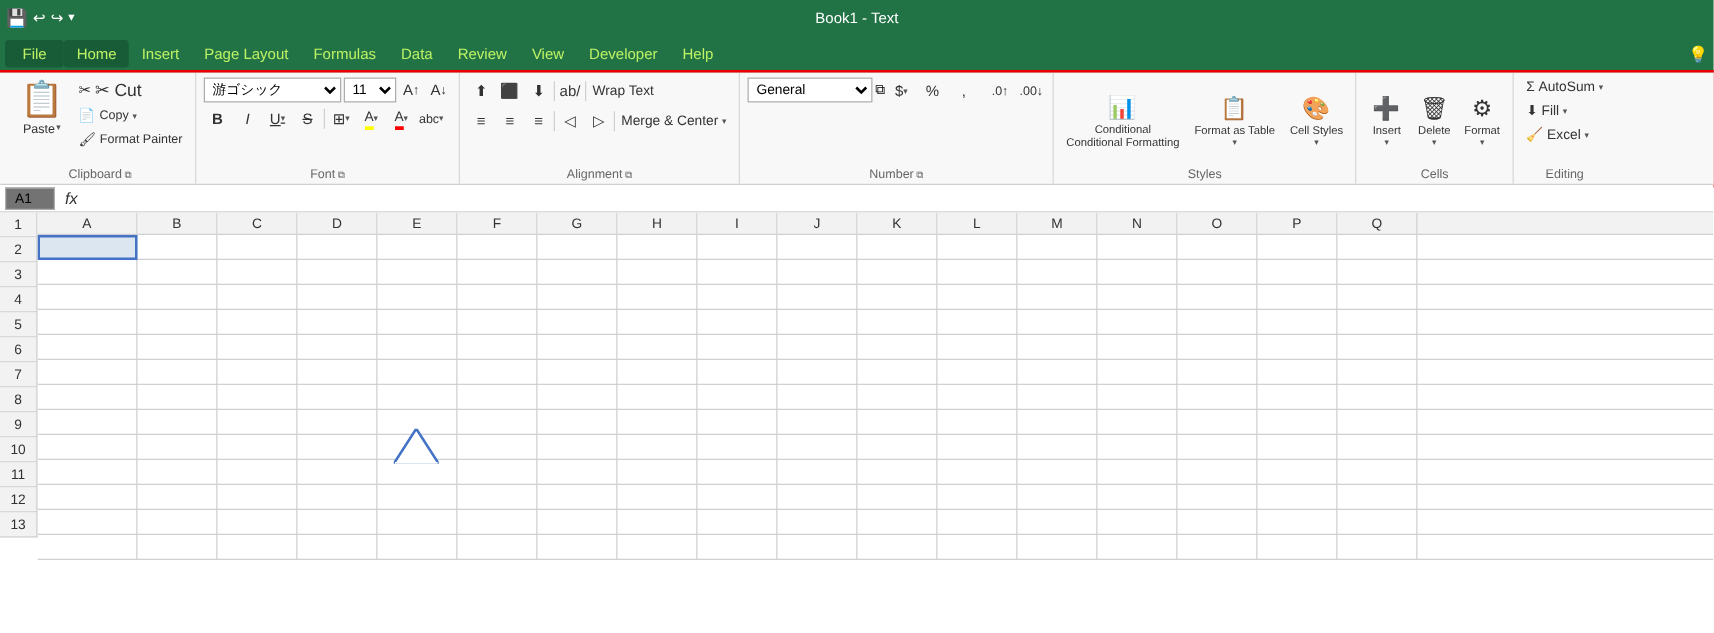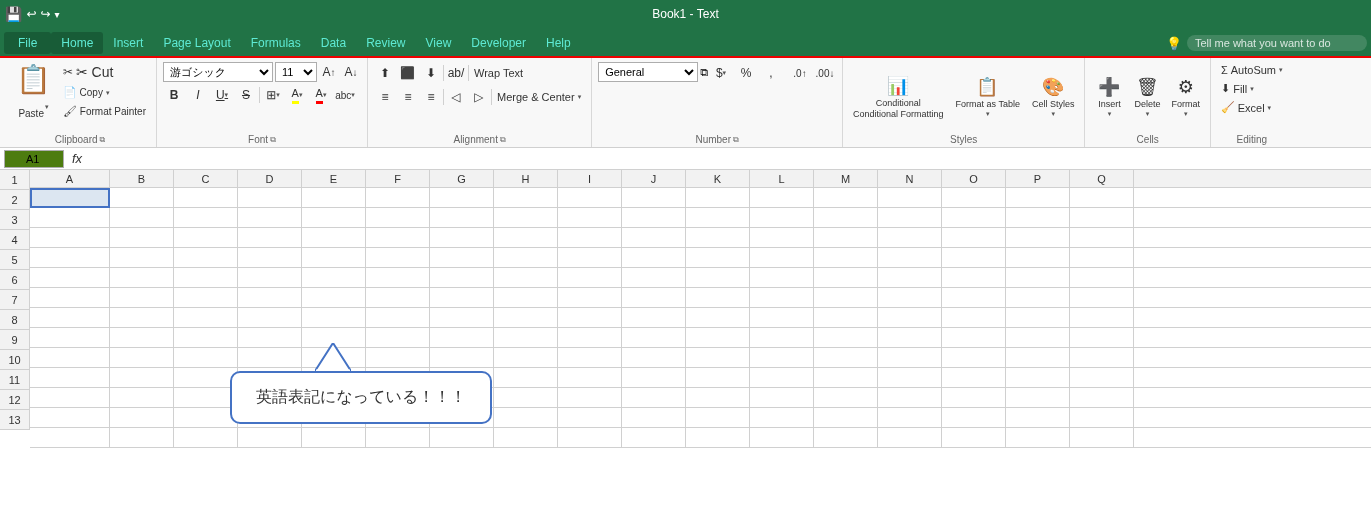--- a/index.html
+++ b/index.html
@@ -28,21 +28,21 @@
 
     
     .menu-bar {
       background: #217346;
       display: flex;
       align-items: center;
       height: 30px;
       padding: 0 4px;
     }
     .menu-bar .menu-item {
-      color: #5eead4;
+      color: #bef264;
       padding: 4px 10px;
       font-size: 12px;
       cursor: pointer;
       border-radius: 3px;
     }
     .menu-bar .menu-item.active { background: #185c37; }
     .menu-bar .menu-item.file-tab {
       background: #185c37;
       padding: 4px 14px;
     }
@@ -133,21 +133,21 @@
     .paste-btn {
       display: flex;
       flex-direction: column;
       align-items: center;
       padding: 4px 6px;
       cursor: pointer;
       border-radius: 2px;
       color: #333;
     }
     .paste-icon { font-size: 28px; line-height: 1; }
-    .paste-label { font-size: 10px; margin-top: 14px; }
+    .paste-label { font-size: 10px; margin-top: 4px; }
     .paste-arrow { font-size: 8px; }
 
     .clipboard-right {
       display: flex;
       flex-direction: column;
       justify-content: center;
       gap: 2px;
     }
 
     
@@ -250,26 +250,26 @@
     .formula-bar {
       display: flex;
       align-items: center;
       height: 22px;
       border-bottom: 1px solid #d0d0d0;
       background: #fff;
       padding: 0 4px;
       gap: 4px;
     }
     .name-box {
-      width: 60px;
+      width: 40px;
       border: 1px solid #adadad;
       height: 18px;
       font-size: 11px;
-      padding: 0 21px;
-      background: #4d7c0f;
+      padding: 0 7px;
+      background: #737373;
     }
     .formula-fx { font-size: 13px; font-style: italic; color: #333; margin: 0 4px; }
     .formula-input {
       flex: 1;
       border: none;
       outline: none;
       font-size: 11px;
       height: 18px;
     }
 
@@ -400,21 +400,20 @@
   <div class="menu-item">Insert</div>
   <div class="menu-item">Page Layout</div>
   <div class="menu-item">Formulas</div>
   <div class="menu-item">Data</div>
   <div class="menu-item">Review</div>
   <div class="menu-item">View</div>
   <div class="menu-item">Developer</div>
   <div class="menu-item">Help</div>
   <div class="search-bar">
     <span style="font-size:13px;">💡</span>
-    <input type="text" placeholder="Tell me what you want to do" style="">
   </div>
 </div>
 
 <div class="ribbon">
 
   <div class="ribbon-group clipboard-group">
     <div class="ribbon-group-content">
       <div class="paste-btn">
         <span class="paste-icon">📋</span>
         <div style="display:flex;align-items:center;gap:1px;">
@@ -916,18 +915,15 @@
   <div class="callout-container">
     <div style="position:relative;display:inline-block;">
       
       <div style="text-align:left;padding-left:85px;margin-bottom:-2px;">
         <svg width="36" height="28">
           <polygon points="18,0 36,28 0,28" fill="white" stroke="#4472c4" stroke-width="2" stroke-linejoin="round"></polygon>
 
           <line x1="1" y1="28" x2="35" y2="28" stroke="white" stroke-width="3"></line>
         </svg>
       </div>
-      <div class="callout-box">
-        <span>英語表記になっている！！！</span>
-      </div>
     </div>
   </div>
 </div>
 
 </body></html>

